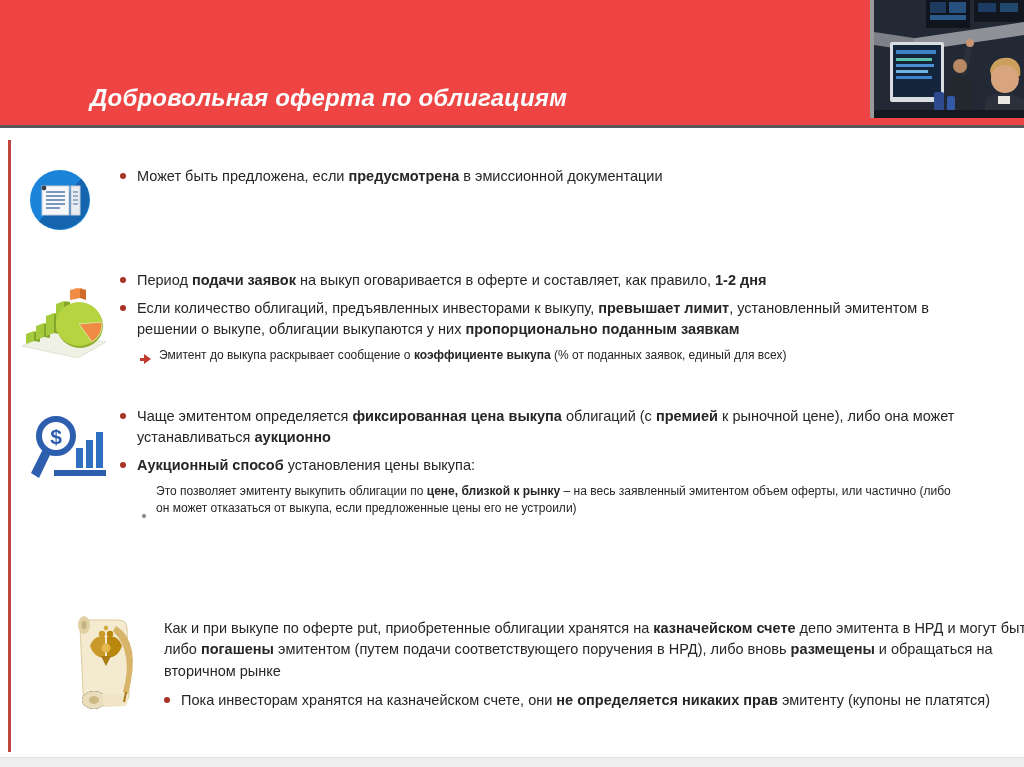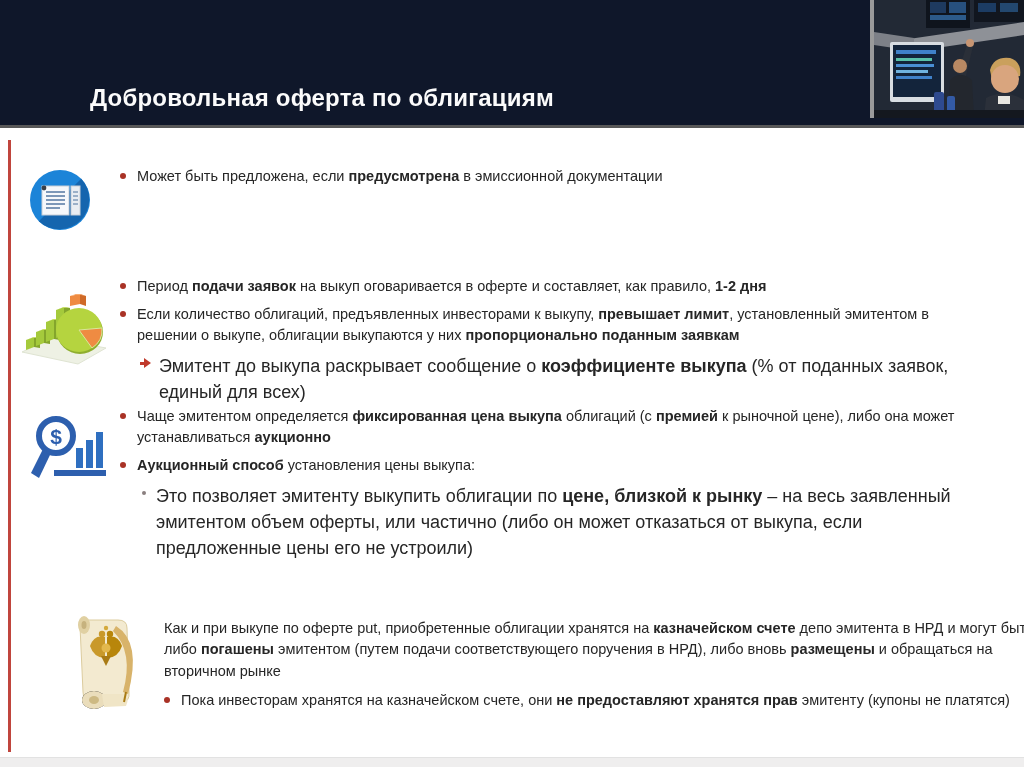--- a/index.html
+++ b/index.html
@@ -2,41 +2,41 @@
 <html lang="ru"><head>
 <meta charset="utf-8">
 <style>
   html,body{margin:0;padding:0;background:#e9e9e9;}
   .slide{
     position:relative;width:1024px;height:767px;background:#ffffff;
     overflow:hidden;font-family:"Liberation Sans",sans-serif;color:#262626;
     margin:0 auto;box-shadow:0 0 6px rgba(0,0,0,.25);
   }
   
-  .header{position:absolute;top:0;left:0;right:0;height:125px;background:#0f172a;border-bottom:3px solid #585858;}
+  .header{position:absolute;top:0;left:0;right:0;height:125px;background:#ef4444;border-bottom:3px solid #585858;font-style:italic;}
   .title{position:absolute;left:90px;bottom:13px;margin:0;color:#fbfbfb;font-size:24px;font-weight:bold;letter-spacing:.2px;}
   .photo{position:absolute;top:0;right:0;width:150px;height:118px;border-left:4px solid #9a9a9a;background:#232a36;}
   .photo svg{display:block;}
   
   .red-line{position:absolute;left:8px;top:140px;width:3px;height:612px;background:#c0453d;}
   
   .sec{position:absolute;left:0;width:1010px;}
-  .sec1{top:166px;} .sec2{top:274px;} .sec3{top:406px;} .sec4{top:608px;margin-left:44px;}
+  .sec1{top:166px;} .sec2{top:268px;} .sec3{top:406px;} .sec4{top:608px;margin-left:44px;}
   .icon-box{position:absolute;}
   .sec1 .icon-box{left:28px;top:2px;}
   .sec2 .icon-box{left:18px;top:14px;}
   .sec3 .icon-box{left:24px;top:4px;}
   .sec4 .icon-box{left:28px;top:2px;}
   .body{margin-left:120px;width:845px;}
   .sec4 .body{width:885px;}
   .heading{font-size:18px;line-height:1.35;margin:8px 0 9px 0;}
   .b{font-weight:bold;}
   .row{display:flex;align-items:flex-start;margin-bottom:7px;font-size:14.5px;line-height:1.45;}
   .row .txt{flex:1;}
-  .lvl2{margin-left:20px;font-size:18px;margin-bottom:5px;}
+  .lvl2{margin-left:20px;font-size:12px;margin-bottom:5px;align-items:flex-end;}
   .dot{flex:none;width:6px;height:6px;border-radius:50%;background:#a93226;margin:7px 11px 0 0;}
   .subdot{flex:none;width:4px;height:4px;border-radius:50%;background:#8a7f7f;margin:8px 10px 0 2px;}
   .arrowm{flex:none;position:relative;width:11px;height:10px;margin:5px 8px 0 0;}
   .arrowm::before{content:'';position:absolute;left:0;top:3.5px;width:4px;height:3.5px;background:#c0392b;}
   .arrowm::after{content:'';position:absolute;left:4px;top:0;width:0;height:0;
     border-left:7px solid #c0392b;border-top:5px solid transparent;border-bottom:5px solid transparent;}
   .para{font-size:14.5px;line-height:1.48;margin:10px 0 8px 0;}
   
   .bottom-strip{position:absolute;left:0;bottom:0;width:100%;height:9px;background:#efeeee;border-top:1px solid #e2e2e2;}
 </style>
@@ -217,19 +217,19 @@
         </g>
 
         <path d="M44 16 Q70 32 56 84 L51 82 Q62 42 41 21 Z" fill="#d8b36a"></path>
         <path d="M54 82 L52 92" stroke="#a97b14" stroke-width="2"></path>
       </svg>
     </div>
     <div class="body">
       <div class="para"><span>Как и при выкупе по оферте put, приобретенные облигации хранятся на </span><span class="b">казначейском счете</span><span> депо эмитента в НРД и могут быть либо </span><span class="b">погашены</span><span> эмитентом (путем подачи соответствующего поручения в НРД), либо вновь </span><span class="b">размещены</span><span> и обращаться на вторичном рынке</span></div>
       <div class="row">
         <span class="dot"></span>
-        <div class="txt"><span>Пока инвесторам хранятся на казначейском счете, они </span><span class="b">не предоставляют хранятся прав</span><span> эмитенту (купоны не платятся)</span></div>
+        <div class="txt"><span>Пока инвесторам хранятся на казначейском счете, они </span><span class="b">не определяется никаких прав</span><span> эмитенту (купоны не платятся)</span></div>
       </div>
     </div>
   </section>
 
   <div class="bottom-strip"></div>
 </div>
 
 </body></html>

